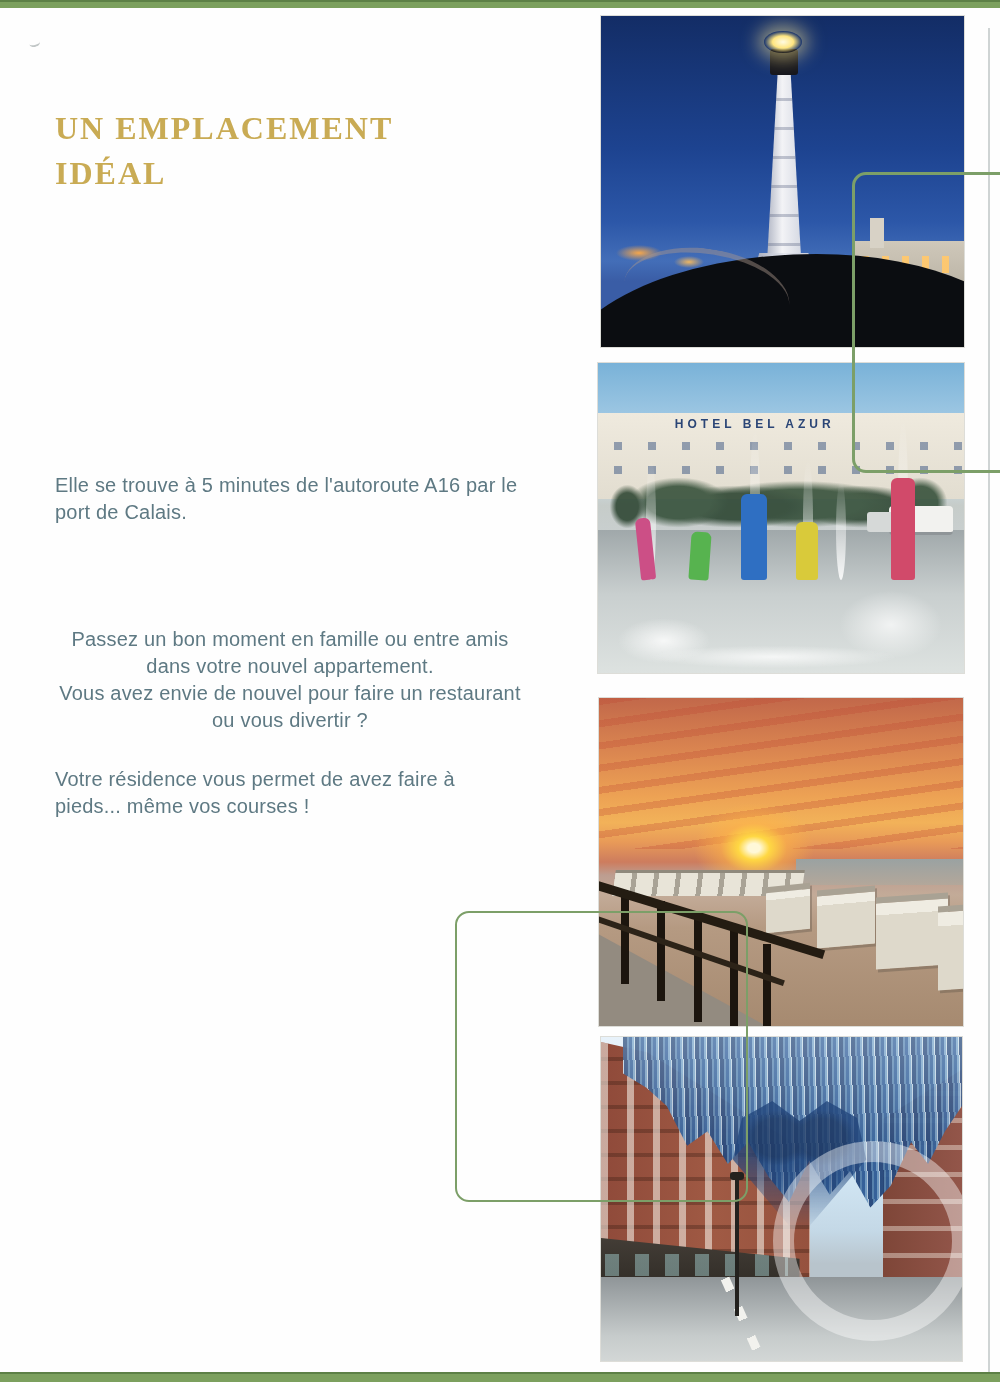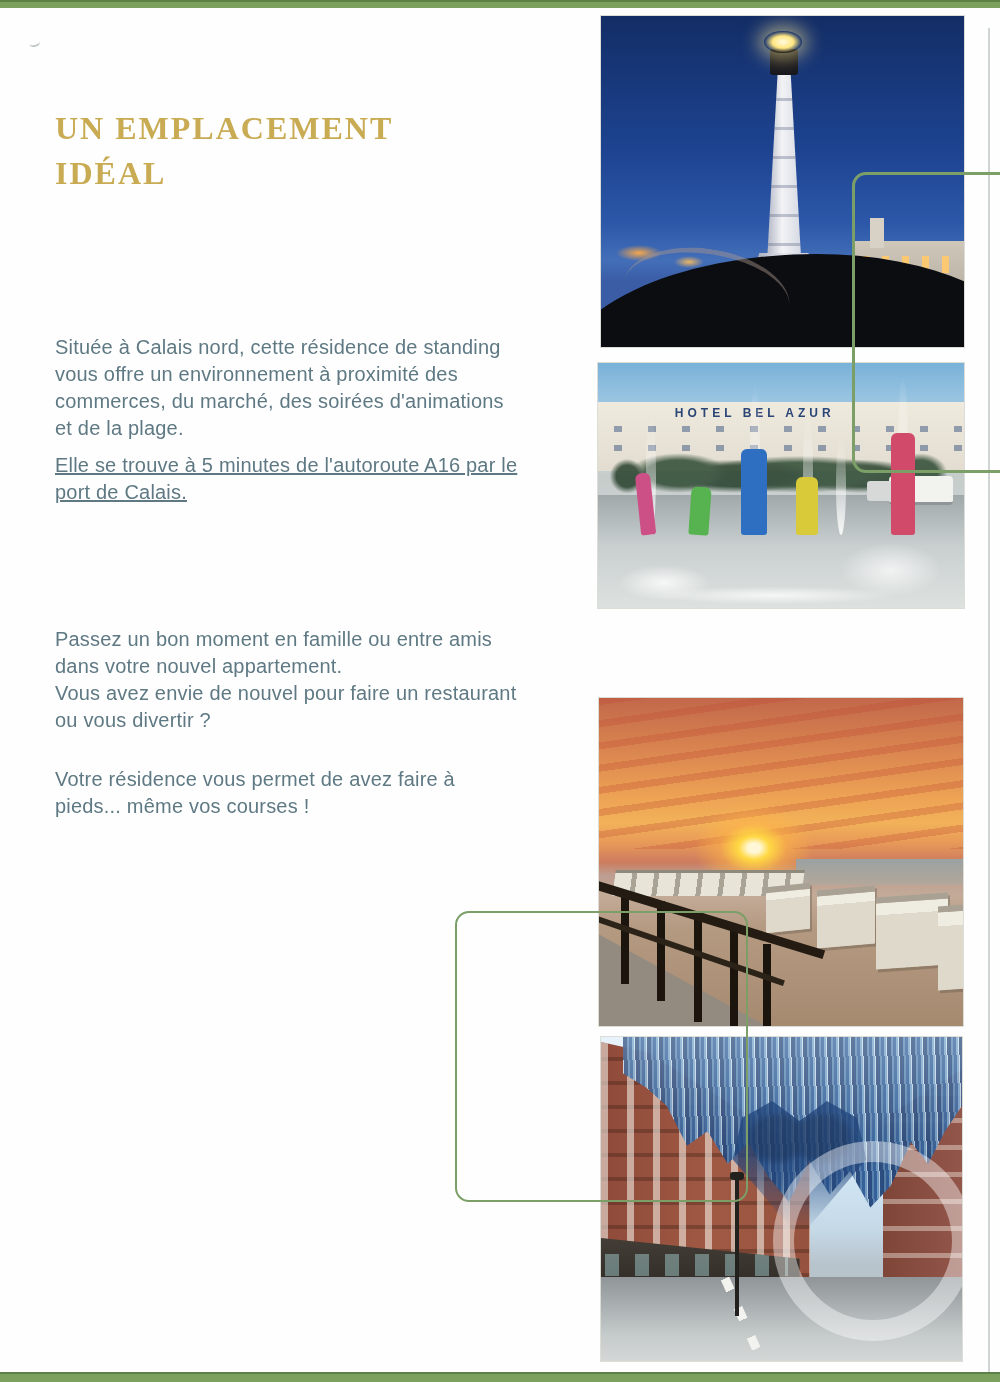--- a/index.html
+++ b/index.html
@@ -13,27 +13,27 @@
   .speck{position:absolute;left:29px;top:39px;width:11px;height:6px;border-radius:50%;
          border-bottom:2px solid rgba(120,130,130,.45);transform:rotate(-12deg);}
   
   .heading{position:absolute;left:55px;color:#c9ab54;font-family:"Liberation Serif","DejaVu Serif",serif;
            font-size:32px;line-height:45px;font-weight:bold;letter-spacing:2px;}
   .heading-1{top:106px;}
   .heading-2{top:1000px;}
   
   .para{position:absolute;left:55px;width:470px;color:#5e7983;font-size:20px;line-height:27px;letter-spacing:.2px;}
   .para-1{top:314px;}
-  .para-2{top:432px;text-decoration:underline;}
-  .para-3{top:606px;}
+  .para-2{top:452px;}
+  .para-3{top:606px;text-align:center;}
   .para-4{top:746px;}
   
   .photo{position:absolute;overflow:hidden;border:1px solid #ddddd8;box-sizing:border-box;background:#cfd4d8;}
   .photo-1{left:600px;top:15px;width:365px;height:333px;}
-  .photo-2{left:597px;top:362px;width:368px;height:247px;}
+  .photo-2{left:597px;top:362px;width:368px;height:312px;}
   .photo-3{left:598px;top:697px;width:366px;height:330px;}
   .photo-4{left:600px;top:1036px;width:363px;height:326px;}
   .abs{position:absolute;}
   
   .p1-sky{inset:0;background:linear-gradient(180deg,#132d66 0%,#1d4390 40%,#2c57a8 62%,#436eb8 74%,#3a5da6 80%);}
   .p1-hill{left:-12%;bottom:-14%;width:130%;height:42%;background:#0b0d11;border-radius:55% 45% 0 0/90% 70% 0 0;}
   .p1-hill2{left:40%;bottom:-6%;width:80%;height:26%;background:#101217;border-radius:60% 40% 0 0/100% 80% 0 0;}
   .p1-path{left:6%;bottom:2%;width:46%;height:26%;border-top:5px solid rgba(170,150,140,.45);
            border-radius:50%;transform:rotate(9deg);}
   .p1-glow1{left:4%;bottom:26%;width:46px;height:16px;background:radial-gradient(closest-side,rgba(255,170,70,.95),rgba(255,120,40,0));}
@@ -152,21 +152,20 @@
 
   <div class="bar-top"></div>
   <div class="speck"></div>
   <div class="scan-edge"></div>
 
   <div class="heading heading-1">
     <span>UN EMPLACEMENT</span><br>
     <span>IDÉAL</span>
   </div>
 
-  <p class="para para-1">Située à Calais nord, cette résidence de standing vous offre un environnement à proximité des commerces, du marché, des soirées d'animations et de la plage.</p>
   <p class="para para-2">Elle se trouve à 5 minutes de l'autoroute A16 par le port de Calais.</p>
   <p class="para para-3">
     <span>Passez un bon moment en famille ou entre amis dans votre nouvel appartement.</span><br>
     <span>Vous avez envie de nouvel pour faire un restaurant ou vous divertir ?</span>
   </p>
   <p class="para para-4">Votre résidence vous permet de avez faire à pieds... même vos courses !</p>
 
   <div class="heading heading-2">
     <br>
   </div>

